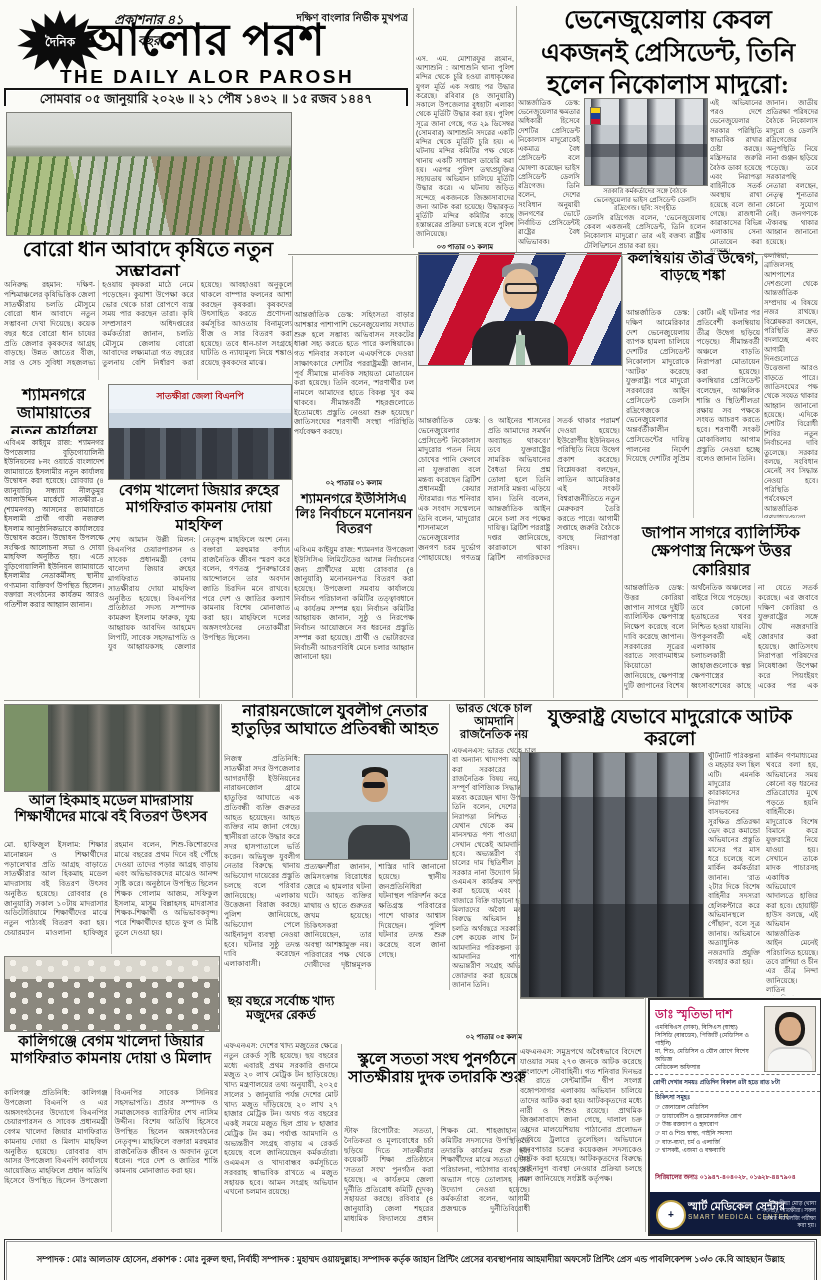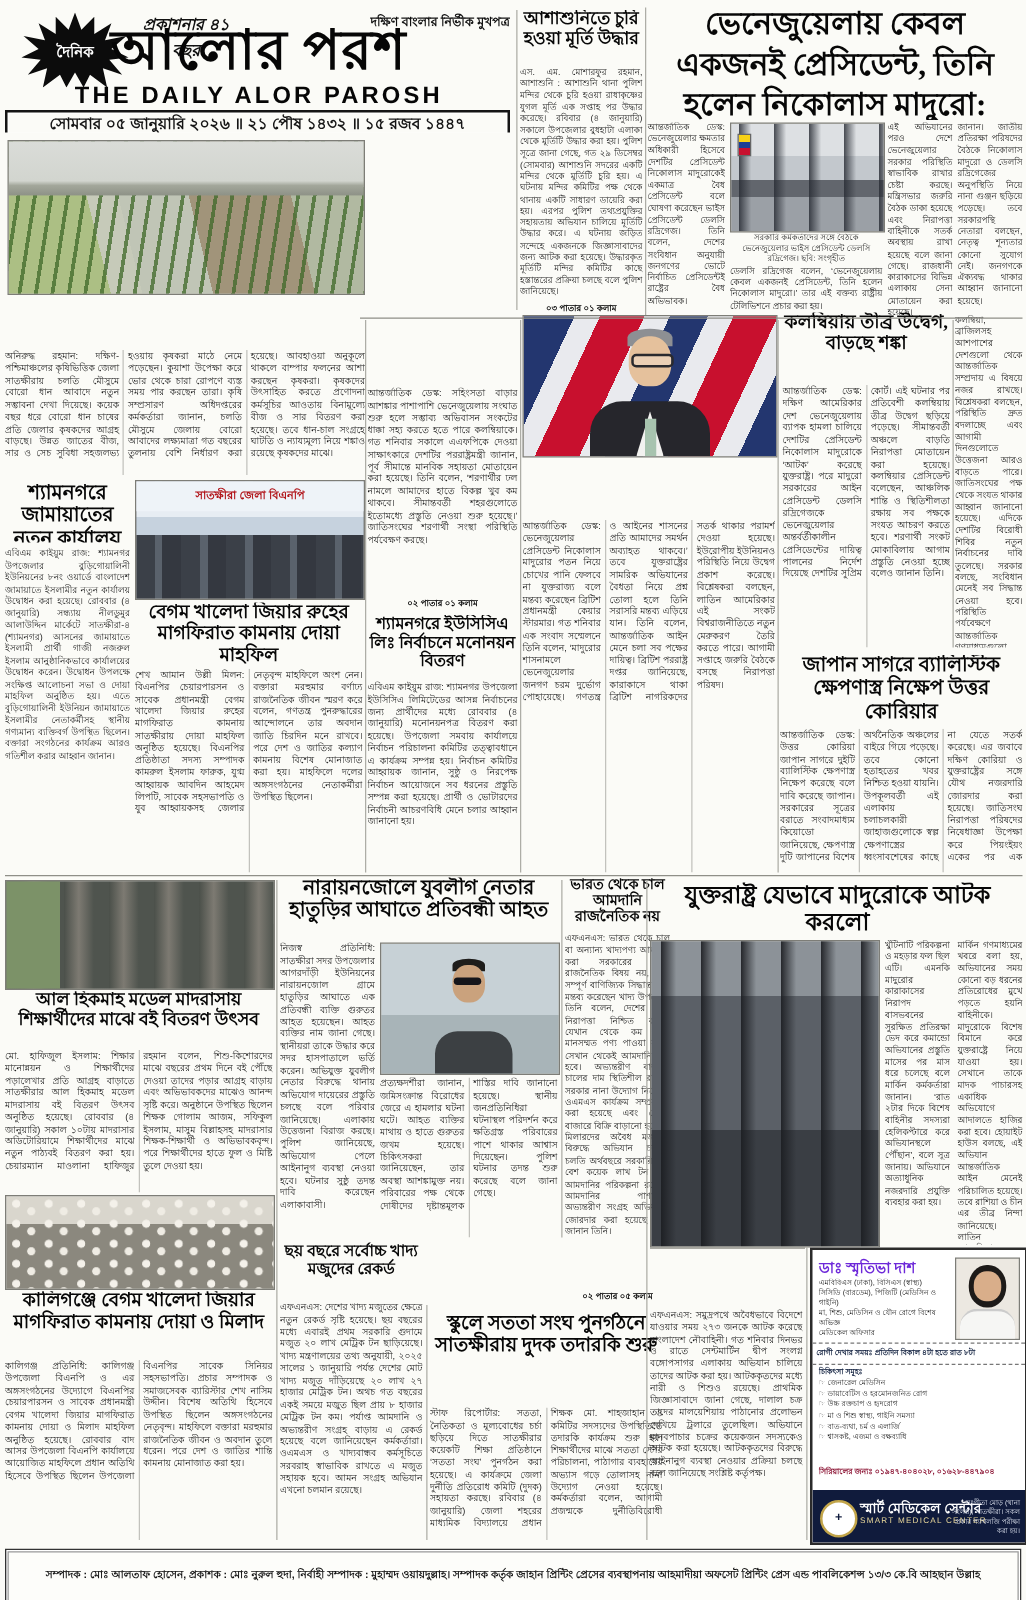--- a/index.html
+++ b/index.html
@@ -55,21 +55,21 @@
      radial-gradient(circle at 8px 6px,#f4f1ea 0 3px,rgba(0,0,0,0) 3.5px),
      radial-gradient(circle at 20px 12px,#efece4 0 3px,rgba(0,0,0,0) 3.5px),
      linear-gradient(180deg,#d9d6cd 0 30%,#8b887e 30%);background-size:26px 16px,26px 16px,100% 100%;}
   .ph-doctor{background:linear-gradient(180deg,#ece8e1 0 100%);}
   .dr-hair{position:absolute;left:50%;top:8%;width:30px;height:34px;margin-left:-15px;background:#1d1a18;border-radius:48%;}
   .dr-face{position:absolute;left:50%;top:16%;width:22px;height:24px;margin-left:-11px;background:#d9ae8a;border-radius:46%;}
   .dr-coat{position:absolute;left:50%;bottom:0;width:44px;height:22px;margin-left:-22px;background:#f6f6f4;border-radius:14px 14px 0 0;border-top:2px solid #ccc;}
 
   
   .adbox{border:2px solid #2b2b2b;background:#fff;}
-  .ad-name{font-weight:bold;font-size:12px;color:#6d28d9;font-family:"Liberation Serif",serif;}
+  .ad-name{font-weight:bold;font-size:12px;color:#be185d;font-family:"Liberation Serif",serif;}
   .ad-deg{font-size:6px;line-height:1.35;color:#222;}
   .ad-strip{font-size:6px;font-weight:bold;border-top:1px dashed #777;border-bottom:1px dashed #777;padding:2px 3px;color:#11203f;}
   .ad-services{font-size:6px;line-height:1.45;color:#222;}
   .ad-serial{font-size:6.2px;font-weight:bold;color:#8a1031;}
   .ad-bar{position:absolute;left:0;bottom:0;width:100%;height:42px;background:#101b3c;color:#fff;}
   .ad-logo{position:absolute;left:6px;top:8px;width:26px;height:26px;border-radius:50%;background:#fff;border:2px solid #c2a54a;color:#101b3c;font-size:10px;font-weight:bold;text-align:center;line-height:26px;}
   .ad-bar-bn{position:absolute;left:38px;top:6px;font-size:11px;font-weight:bold;}
   .ad-bar-en{position:absolute;left:38px;top:21px;font-size:6.5px;letter-spacing:1px;color:#e8d79a;}
   .ad-bar-ad{position:absolute;right:4px;top:8px;width:58px;font-size:5.6px;line-height:1.3;color:#dfe4f0;text-align:right;}
 
@@ -86,35 +86,35 @@
       <polygon fill="#0c0c0c" points="50,0 56,16 68,4 68,20 84,10 78,26 98,22 84,34 100,42 82,44 94,58 76,52 80,70 64,58 58,70 50,56 42,70 36,58 20,70 24,52 6,58 18,44 0,42 16,34 2,22 22,26 16,10 32,20 32,4 44,16"></polygon>
       <text x="50" y="42" text-anchor="middle" fill="#fff" font-size="14" font-weight="bold">দৈনিক</text>
     </svg>
     <div class="abs" style="left:100px;top:6px;width:90px;font-size:13px;font-weight:bold;text-align:center;font-style:italic;">প্রকাশনার ৪১ বছর</div>
     <div class="abs" style="left:192px;top:6px;width:212px;font-size:10px;font-weight:bold;text-align:right;">দক্ষিণ বাংলার নির্ভীক মুখপত্র</div>
     <div class="abs masth-bn" style="left:2px;top:14px;width:402px;height:50px;">আলোর পরশ</div>
     <div class="abs masth-en" style="left:2px;top:62px;width:402px;height:22px;">THE DAILY ALOR PAROSH</div>
     <div class="abs datebar" style="left:0px;top:84px;width:400px;height:17px;">সোমবার ০৫ জানুয়ারি ২০২৬ ॥ ২১ পৌষ ১৪৩২ ॥ ১৫ রজব ১৪৪৭</div>
   </div>
 
-  <div class="abs hl" style="left:416px;top:8px;width:98px;height:44px;font-size:14px;">আশাশুনিতে চুরি হওয়া মূর্তি উদ্ধার</div>
   <div class="abs bt" style="left:416px;top:54px;width:98px;height:186px;font-size:7px;">এস. এম. মোশারফুর রহমান, আশাশুনি : আশাশুনি থানা পুলিশ মন্দির থেকে চুরি হওয়া রাধাকৃষ্ণের যুগল মূর্তি এক সপ্তাহ পর উদ্ধার করেছে। রবিবার (৪ জানুয়ারি) সকালে উপজেলার বুধহাটা এলাকা থেকে মূর্তিটি উদ্ধার করা হয়। পুলিশ সূত্রে জানা গেছে, গত ২৯ ডিসেম্বর (সোমবার) আশাশুনি সদরের একটি মন্দির থেকে মূর্তিটি চুরি হয়। এ ঘটনায় মন্দির কমিটির পক্ষ থেকে থানায় একটি সাধারণ ডায়েরি করা হয়। এরপর পুলিশ তথ্যপ্রযুক্তির সহায়তায় অভিযান চালিয়ে মূর্তিটি উদ্ধার করে। এ ঘটনায় জড়িত সন্দেহে একজনকে জিজ্ঞাসাবাদের জন্য আটক করা হয়েছে। উদ্ধারকৃত মূর্তিটি মন্দির কমিটির কাছে হস্তান্তরের প্রক্রিয়া চলছে বলে পুলিশ জানিয়েছে।</div>
   <div class="abs jump" style="left:416px;top:241px;width:98px;height:10px;">০৩ পাতার ০১ কলাম</div>
 
   <div class="abs hl" style="left:518px;top:4px;width:300px;height:92px;font-size:25px;line-height:1.3;">ভেনেজুয়েলায় কেবল একজনই প্রেসিডেন্ট, তিনি হলেন নিকোলাস মাদুরো: ডেলসি</div>
   <div class="abs bt" style="left:518px;top:98px;width:62px;height:154px;font-size:7px;">আন্তর্জাতিক ডেস্ক: ভেনেজুয়েলার ক্ষমতার অধিকারী হিসেবে দেশটির প্রেসিডেন্ট নিকোলাস মাদুরোকেই একমাত্র বৈধ প্রেসিডেন্ট বলে ঘোষণা করেছেন ভাইস প্রেসিডেন্ট ডেলসি রদ্রিগেজ। তিনি বলেন, দেশের সংবিধান অনুযায়ী জনগণের ভোটে নির্বাচিত প্রেসিডেন্টই রাষ্ট্রের বৈধ অভিভাবক।</div>
   <div class="photo ph-meeting" style="left:584px;top:98px;width:122px;height:86px;">
     <div class="flag-ven"></div>
   </div>
   <div class="abs cap" style="left:584px;top:187px;width:122px;height:24px;">সরকারি কর্মকর্তাদের সঙ্গে বৈঠকে ভেনেজুয়েলার ভাইস প্রেসিডেন্ট ডেলসি রদ্রিগেজ। ছবি: সংগৃহীত</div>
   <div class="abs bt" style="left:584px;top:213px;width:122px;height:39px;font-size:7px;">ডেলসি রদ্রিগেজ বলেন, ‘ভেনেজুয়েলায় কেবল একজনই প্রেসিডেন্ট, তিনি হলেন নিকোলাস মাদুরো।’ তার এই বক্তব্য রাষ্ট্রীয় টেলিভিশনে প্রচার করা হয়।</div>
   <div class="abs bt" style="left:710px;top:98px;width:52px;height:154px;font-size:7px;">এই অভিযানের পরও দেশে ভেনেজুয়েলার সরকার পরিস্থিতি স্বাভাবিক রাখার চেষ্টা করছে। মন্ত্রিসভার জরুরি বৈঠক ডাকা হয়েছে এবং নিরাপত্তা বাহিনীকে সতর্ক অবস্থায় রাখা হয়েছে বলে জানা গেছে। রাজধানী কারাকাসের বিভিন্ন এলাকায় সেনা মোতায়েন করা হয়েছে।</div>
   <div class="abs bt" style="left:766px;top:98px;width:52px;height:154px;font-size:7px;">জানান। জাতীয় প্রতিরক্ষা পরিষদের বৈঠকে নিকোলাস মাদুরো ও ডেলসি রদ্রিগেজের অনুপস্থিতি নিয়ে নানা গুঞ্জন ছড়িয়ে পড়েছে। তবে সরকারপন্থি নেতারা বলছেন, নেতৃত্ব শূন্যতার কোনো সুযোগ নেই। জনগণকে ঐক্যবদ্ধ থাকার আহ্বান জানানো হয়েছে।</div>
 
   <div class="photo ph-paddy" style="left:6px;top:112px;width:284px;height:122px;"></div>
+  <div class="abs hl" style="left:4px;top:238px;width:288px;height:38px;font-size:20px;">বোরো ধান আবাদে কৃষিতে নতুন সম্ভাবনা</div>
   <div class="abs bt c3" style="left:4px;top:280px;width:288px;height:100px;">অনিরুদ্ধ রহমান: দক্ষিণ-পশ্চিমাঞ্চলের কৃষিভিত্তিক জেলা সাতক্ষীরায় চলতি মৌসুমে বোরো ধান আবাদে নতুন সম্ভাবনা দেখা দিয়েছে। কয়েক বছর ধরে বোরো ধান চাষের প্রতি জেলার কৃষকদের আগ্রহ বাড়ছে। উন্নত জাতের বীজ, সার ও সেচ সুবিধা সহজলভ্য হওয়ায় কৃষকরা মাঠে নেমে পড়েছেন। কুয়াশা উপেক্ষা করে ভোর থেকে চারা রোপণে ব্যস্ত সময় পার করছেন তারা। কৃষি সম্প্রসারণ অধিদপ্তরের কর্মকর্তারা জানান, চলতি মৌসুমে জেলায় বোরো আবাদের লক্ষ্যমাত্রা গত বছরের তুলনায় বেশি নির্ধারণ করা হয়েছে। আবহাওয়া অনুকূলে থাকলে বাম্পার ফলনের আশা করছেন কৃষকরা। কৃষকদের উৎসাহিত করতে প্রণোদনা কর্মসূচির আওতায় বিনামূল্যে বীজ ও সার বিতরণ করা হয়েছে। তবে ধান-চাল সংগ্রহে ঘাটতি ও ন্যায্যমূল্য নিয়ে শঙ্কাও রয়েছে কৃষকদের মাঝে।</div>
 
   <div class="abs hl" style="left:4px;top:386px;width:100px;height:48px;font-size:16px;">শ্যামনগরে জামায়াতের নতুন কার্যালয় উদ্বোধন</div>
   <div class="abs bt" style="left:4px;top:438px;width:100px;height:260px;font-size:7.2px;">এবিএম কাইয়ুম রাজ: শ্যামনগর উপজেলার বুড়িগোয়ালিনী ইউনিয়নের ৮নং ওয়ার্ডে বাংলাদেশ জামায়াতে ইসলামীর নতুন কার্যালয় উদ্বোধন করা হয়েছে। রোববার (৪ জানুয়ারি) সন্ধ্যায় নীলডুমুর আলাউদ্দিন মার্কেটে সাতক্ষীরা-৪ (শ্যামনগর) আসনের জামায়াতে ইসলামী প্রার্থী গাজী নজরুল ইসলাম আনুষ্ঠানিকভাবে কার্যালয়ের উদ্বোধন করেন। উদ্বোধন উপলক্ষে সংক্ষিপ্ত আলোচনা সভা ও দোয়া মাহফিল অনুষ্ঠিত হয়। এতে বুড়িগোয়ালিনী ইউনিয়ন জামায়াতে ইসলামীর নেতাকর্মীসহ স্থানীয় গণ্যমান্য ব্যক্তিবর্গ উপস্থিত ছিলেন। বক্তারা সংগঠনের কার্যক্রম আরও গতিশীল করার আহ্বান জানান।</div>
   <div class="photo ph-bnp" style="left:108px;top:384px;width:182px;height:94px;">
     <div class="bnp-banner">সাতক্ষীরা জেলা বিএনপি</div>
   </div>
   <div class="abs hl" style="left:108px;top:482px;width:182px;height:50px;font-size:15px;">বেগম খালেদা জিয়ার রুহের মাগফিরাত কামনায় দোয়া মাহফিল</div>
   <div class="abs bt c2" style="left:108px;top:535px;width:182px;height:163px;">শেখ আমান উল্লী মিলন: বিএনপির চেয়ারপারসন ও সাবেক প্রধানমন্ত্রী বেগম খালেদা জিয়ার রুহের মাগফিরাত কামনায় সাতক্ষীরায় দোয়া মাহফিল অনুষ্ঠিত হয়েছে। বিএনপির প্রতিষ্ঠাতা সদস্য সম্পাদক কামরুল ইসলাম ফারুক, যুগ্ম আহ্বায়ক আবদিন আহমেদ লিপটি, সাবেক সহসভাপতি ও যুব আহ্বায়কসহ জেলার নেতৃবৃন্দ মাহফিলে অংশ নেন। বক্তারা মরহুমার বর্ণাঢ্য রাজনৈতিক জীবন স্মরণ করে বলেন, গণতন্ত্র পুনরুদ্ধারের আন্দোলনে তার অবদান জাতি চিরদিন মনে রাখবে। পরে দেশ ও জাতির কল্যাণ কামনায় বিশেষ মোনাজাত করা হয়। মাহফিলে দলের অঙ্গসংগঠনের নেতাকর্মীরা উপস্থিত ছিলেন।</div>
 

